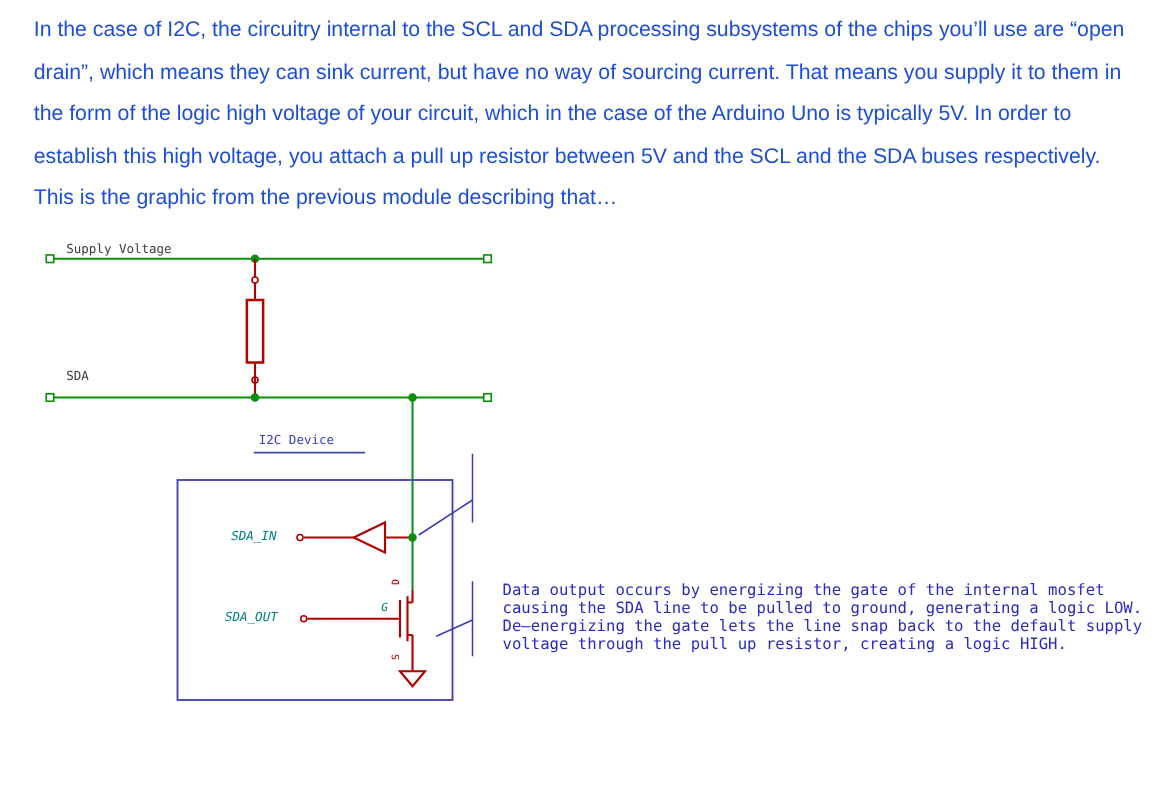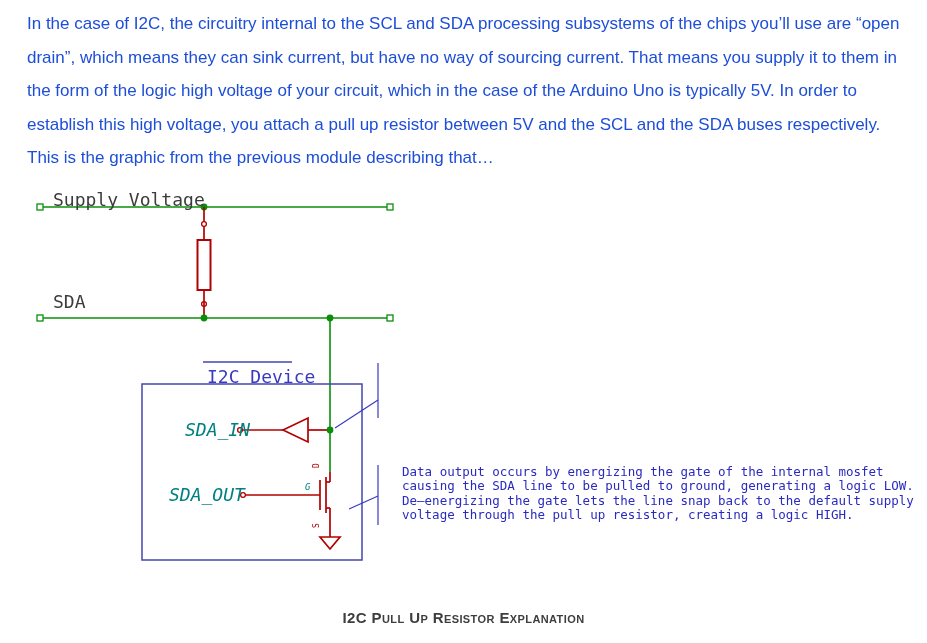--- a/index.html
+++ b/index.html
@@ -24,24 +24,24 @@
   .wire-green .term{fill:#ffffff;stroke:#0a8f0a;stroke-width:1.3;}
   .junction{fill:#0a8f0a;stroke:none;}
   .sym-red line{stroke:#b30000;stroke-width:1.7;}
   .sym-red rect{fill:none;stroke:#b30000;stroke-width:2;}
   .sym-red polygon{fill:none;stroke:#b30000;stroke-width:1.7;}
   .sym-red .pin{fill:#ffffff;stroke:#b30000;stroke-width:1.3;}
   .pin-letter{font:8px "DejaVu Sans Mono", monospace;fill:#b30000;stroke:none;}
   .box-blue{fill:none;stroke:#4545b0;stroke-width:1.5;}
   .line-blue{stroke:#4545b0;stroke-width:1.4;}
   .leader-blue line{stroke:#3a3ac0;stroke-width:1.2;}
-  .dlabel{position:absolute;font-size:18px;line-height:14px;white-space:pre;}
+  .dlabel{position:absolute;font-size:10px;line-height:14px;white-space:pre;}
   .glabel{position:absolute;font-size:9px;line-height:9px;}
   .c-dark{color:#3c3c3c;}
-  .c-blue{color:#3a3ac0;margin-top:24px;}
+  .c-blue{color:#3a3ac0;}
   .c-teal{color:#008080;font-style:italic;}
   .note{
     position:absolute;
     font-size:12.5px;line-height:14.5px;
     white-space:pre;
     color:#2a2ac0;
   }
   .caption{
     margin-top:2px;
     text-align:center;
@@ -120,25 +120,24 @@
       <g class="leader-blue">
         <line x1="378" y1="278" x2="378" y2="338"></line>
         <line x1="378" y1="309" x2="349" y2="322"></line>
       </g>
     </svg>
 
     <span class="dlabel c-dark" style="left:53px;top:6px">Supply Voltage</span>
     <span class="dlabel c-dark" style="left:53px;top:108px">SDA</span>
     <span class="dlabel c-blue" style="left:207px;top:159px">I2C Device</span>
     <span class="dlabel c-teal" style="left:185px;top:236px">SDA_IN</span>
-    <span class="dlabel c-teal" style="left:169px;top:301px">SDA_OUT</span>
+    <span class="dlabel c-teal" style="left:180px;top:301px">SDA_OUT</span>
     <span class="glabel c-teal" style="left:305px;top:296px">G</span>
 
     <div class="note" style="left:402px;top:278px">Data output occurs by energizing the gate of the internal mosfet
 causing the SDA line to be pulled to ground, generating a logic LOW.
 De–energizing the gate lets the line snap back to the default supply
 voltage through the pull up resistor, creating a logic HIGH.</div>
 
   </figure>
 
-  <div class="caption">I2C Pull Up Resistor Explanation</div>
 
 </main>
 
 </body></html>

